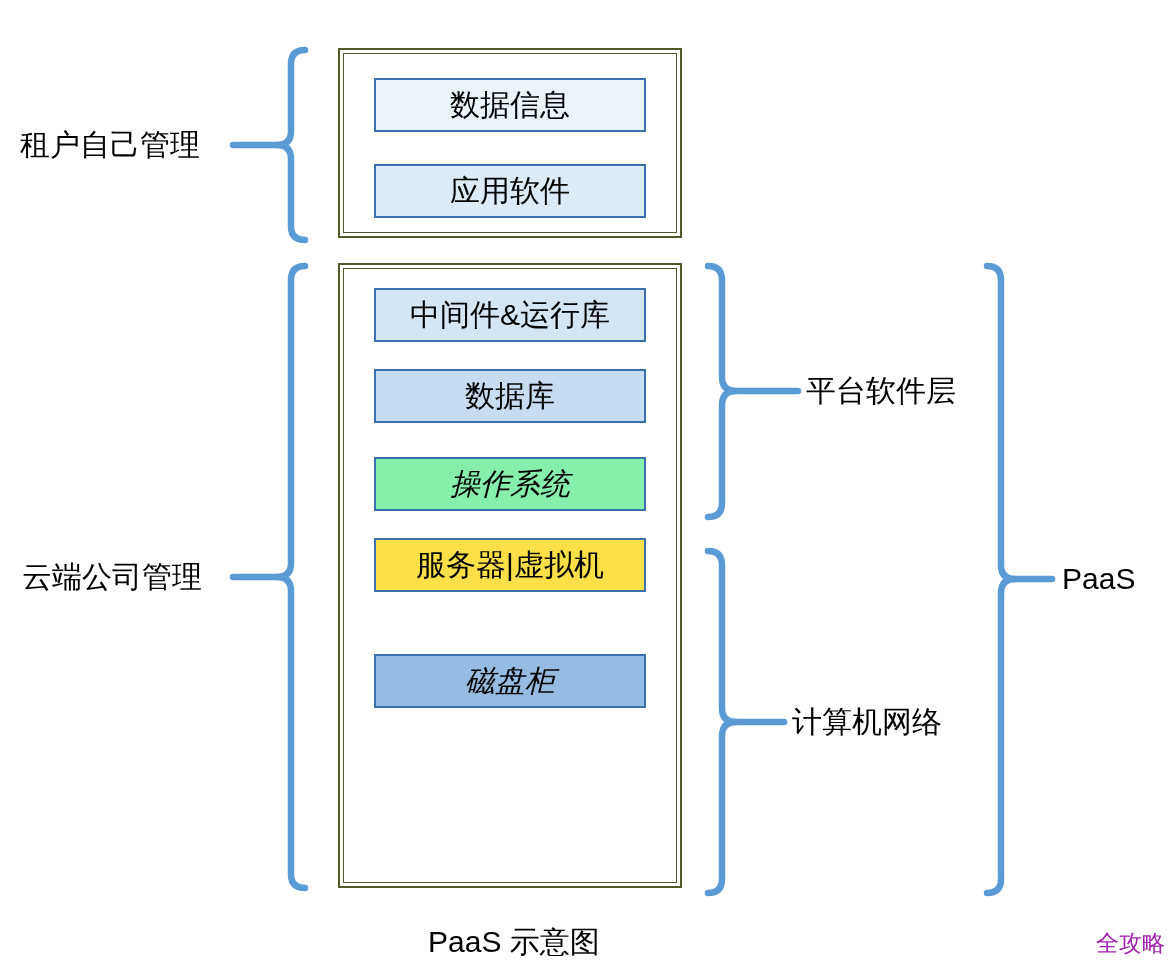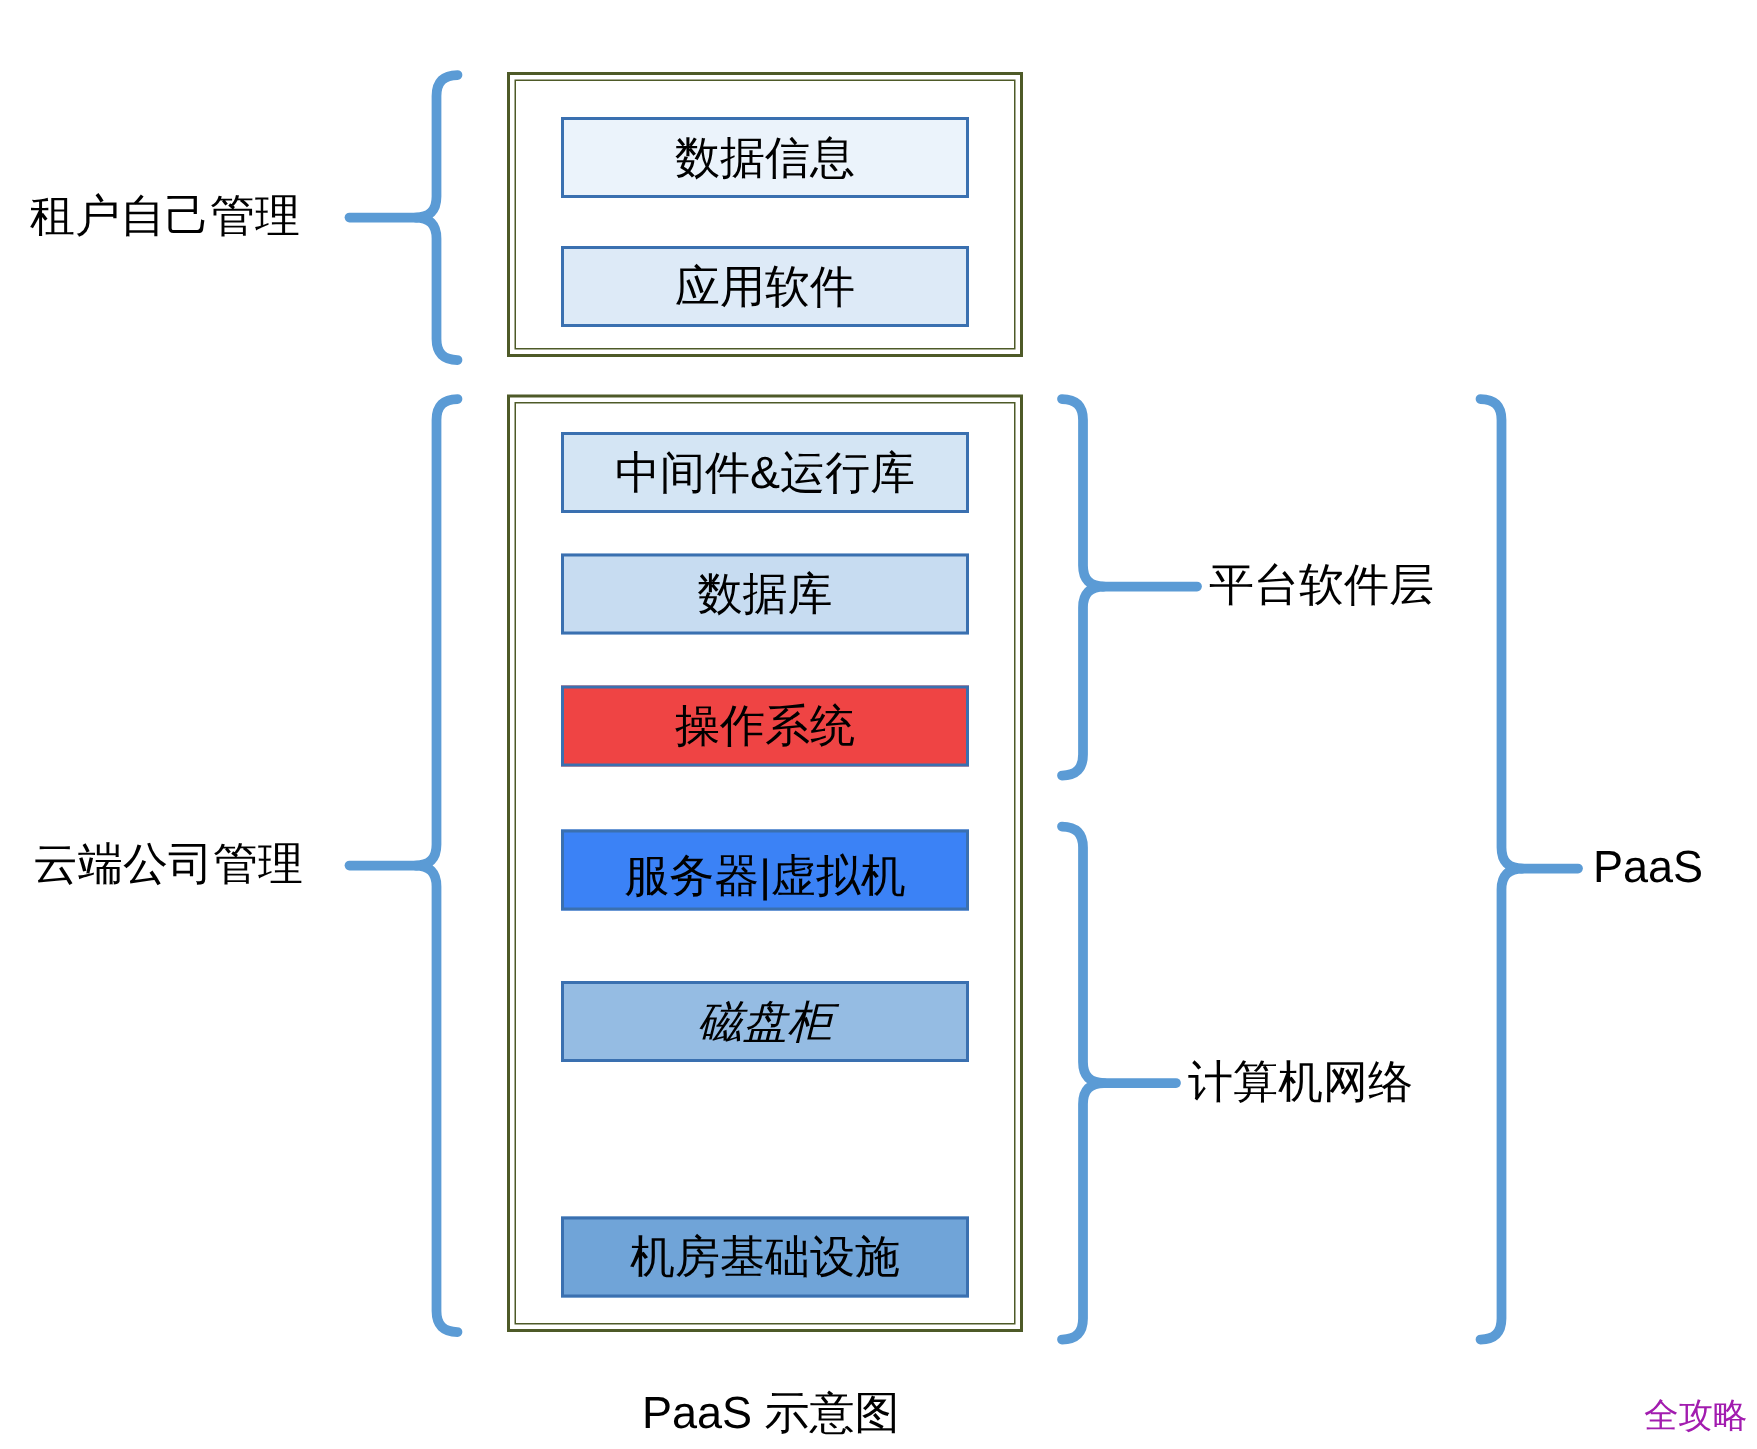--- a/index.html
+++ b/index.html
@@ -131,31 +131,28 @@
   </div>
 
   <div class="outer-frame" id="cloud-frame">
     <div class="inner-frame">
       <div class="node" style="top: 19px; background-color: rgb(212, 229, 244);">
         <span>中间件&amp;运行库</span>
       </div>
       <div class="node" style="top: 100px; background-color: rgb(199, 220, 241);">
         <span>数据库</span>
       </div>
-      <div class="node" style="top: 188px; background-color: #ef4444;">
+      <div class="node" style="top: 188px; background-color: #86efac; font-style: italic;">
         <span>操作系统</span>
       </div>
-      <div class="node" style="top: 284px; background-color: #3b82f6; align-items: flex-end;">
+      <div class="node" style="top: 269px; background-color: #fde047;">
         <span>服务器|虚拟机</span>
       </div>
       <div class="node" style="top: 385px; background-color: rgb(149, 188, 227); font-style: italic;">
         <span>磁盘柜</span>
-      </div>
-      <div class="node" style="top: 542px; background-color: rgb(112, 164, 216);">
-        <span>机房基础设施</span>
       </div>
     </div>
   </div>
 
   <div class="side-label" id="label-tenant">租户自己管理</div>
   <div class="side-label" id="label-cloud">云端公司管理</div>
   <div class="side-label" id="label-platform">平台软件层</div>
   <div class="side-label" id="label-infra">计算机网络</div>
   <div class="side-label" id="label-paas">PaaS</div>
 

